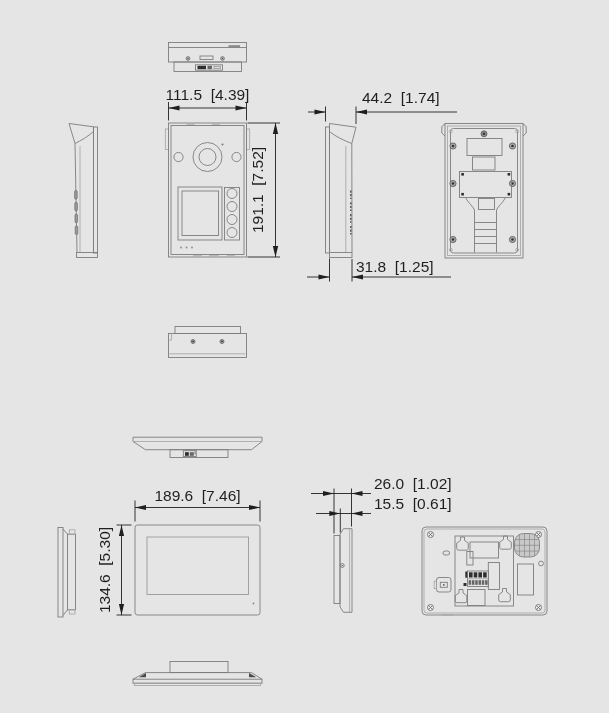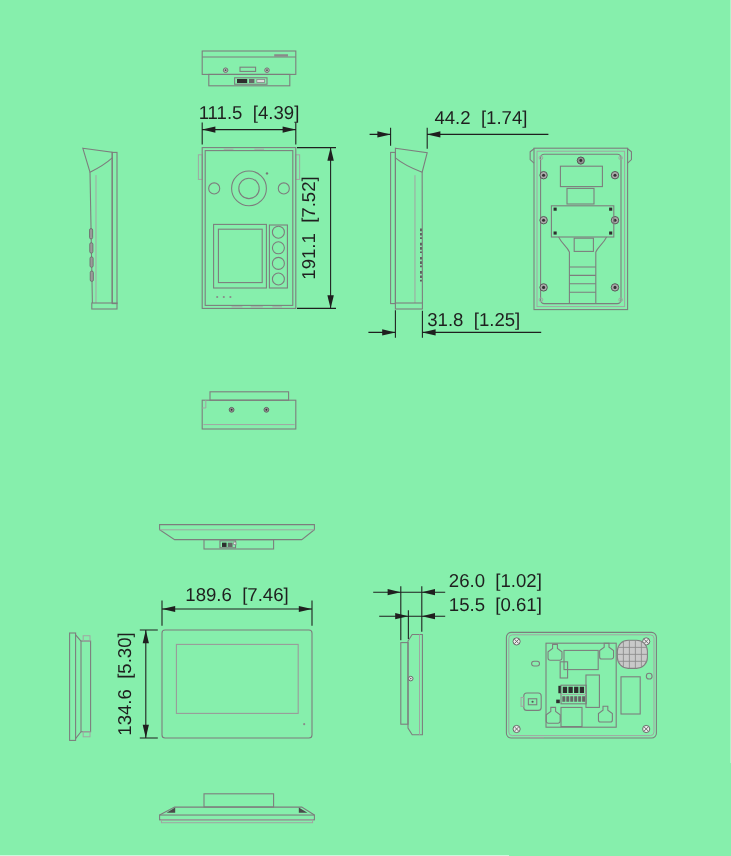--- a/index.html
+++ b/index.html
@@ -1,16 +1,16 @@
 <!DOCTYPE html>
 <html><head>
 <meta charset="utf-8">
 <style>
   html,body{margin:0;padding:0;background:#fff;}
-  .canvas{position:relative;width:609px;height:713px;background:#86efac;overflow:hidden;
+  .canvas{position:relative;width:609px;height:713px;background:#e5e5e5;overflow:hidden;
           font-family:"Liberation Sans", sans-serif;}
   svg text{white-space:pre;}
   .ln{fill:none;stroke:#7d7d7d;stroke-width:0.9;}
   .ln-lt{fill:none;stroke:#a2a2a2;stroke-width:0.8;}
   .dim{fill:none;stroke:#1f1f1f;stroke-width:0.9;}
   .arr{fill:#1f1f1f;stroke:none;}
   .dim-label{font-family:"Liberation Sans", sans-serif;font-size:15.5px;fill:#1f1f1f;}
   .dk{fill:#2e2e2e;stroke:none;}
   .md{fill:#666;stroke:none;}
 </style>

